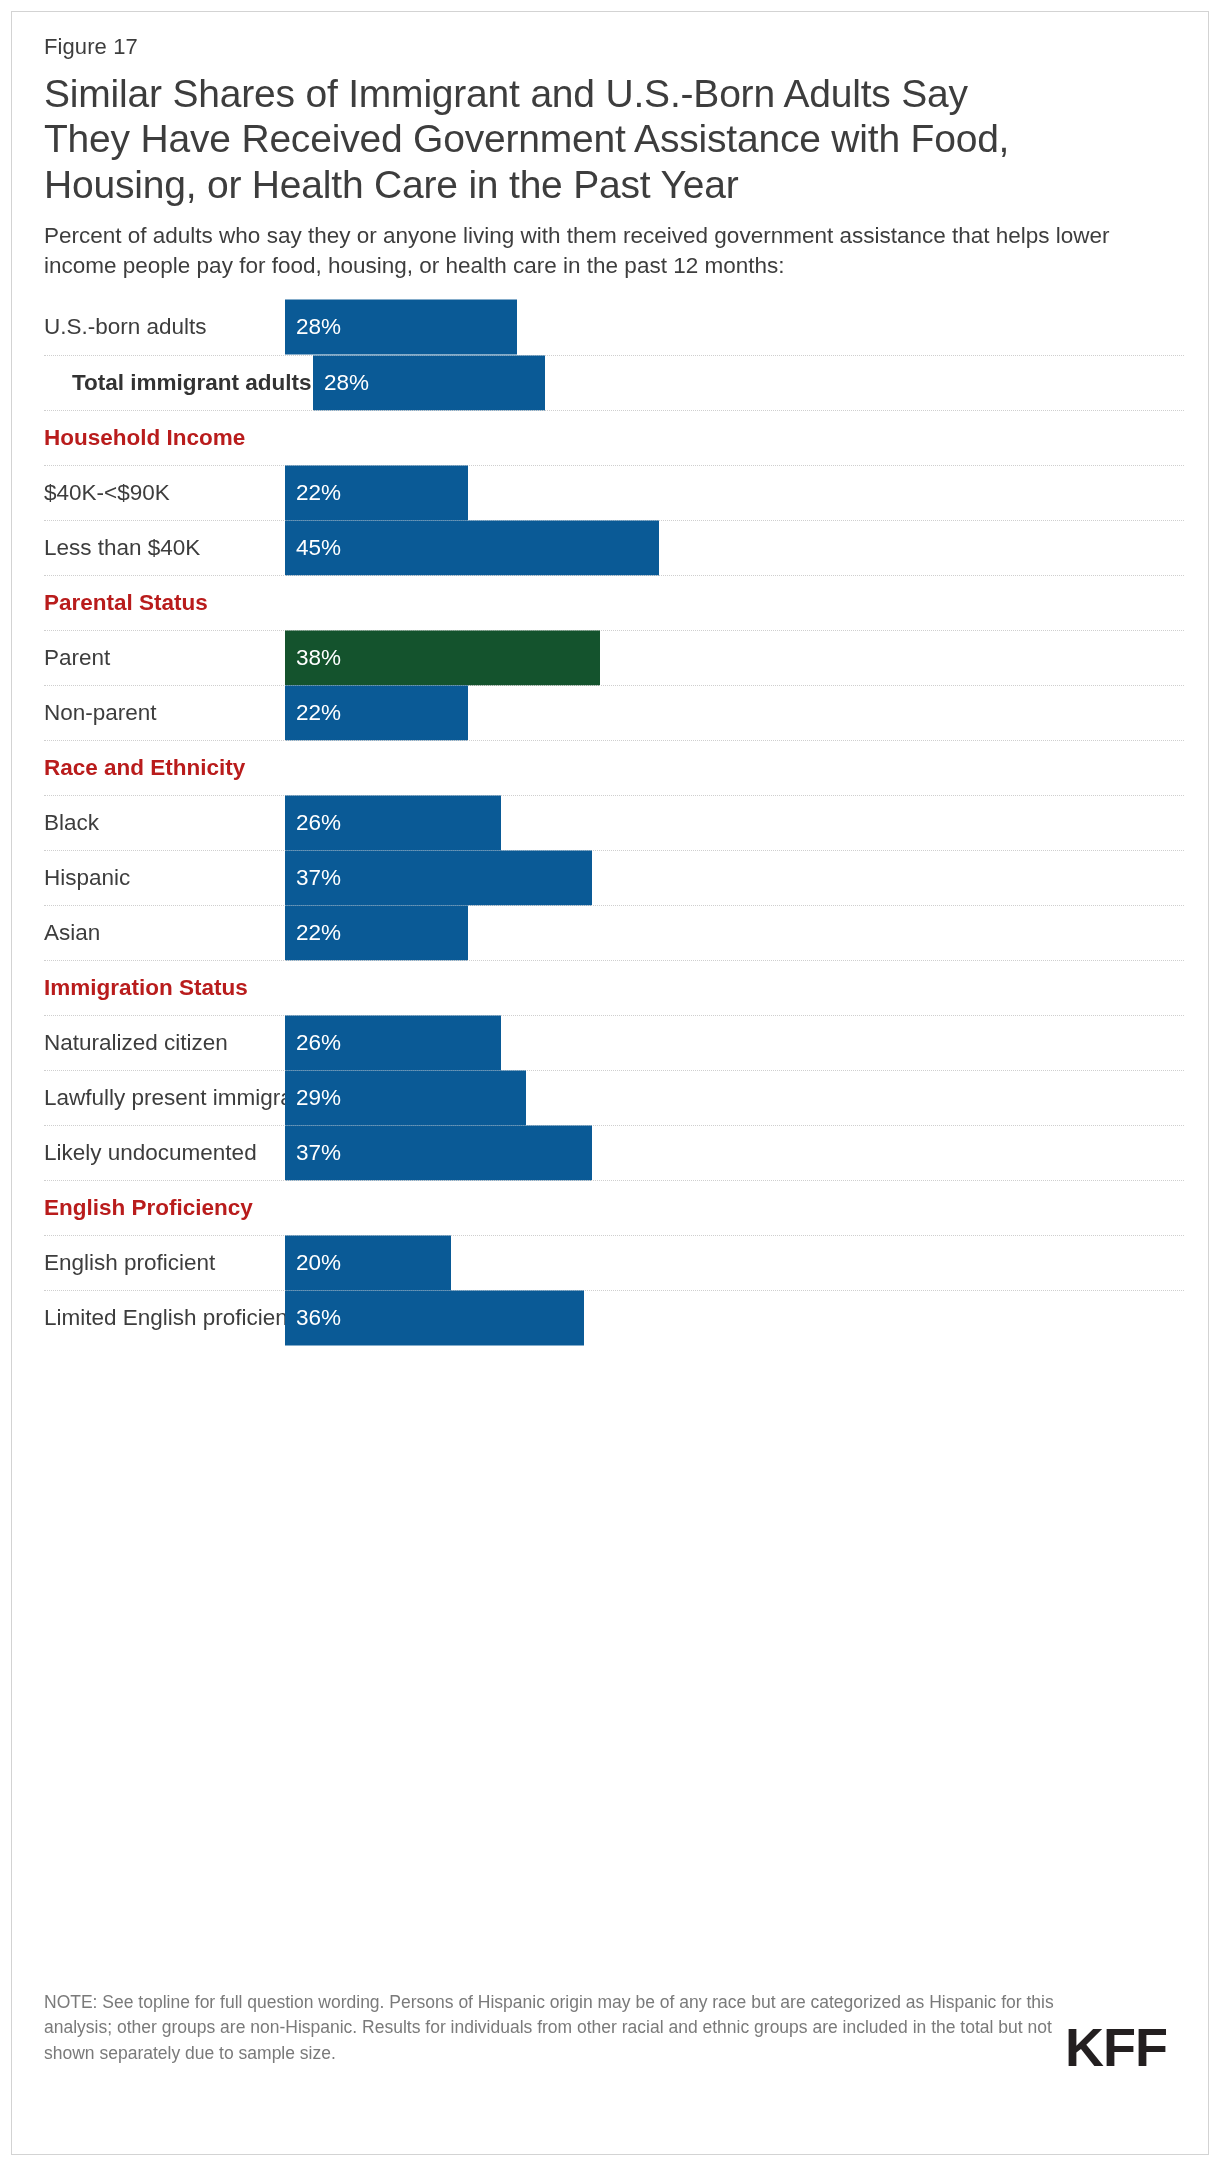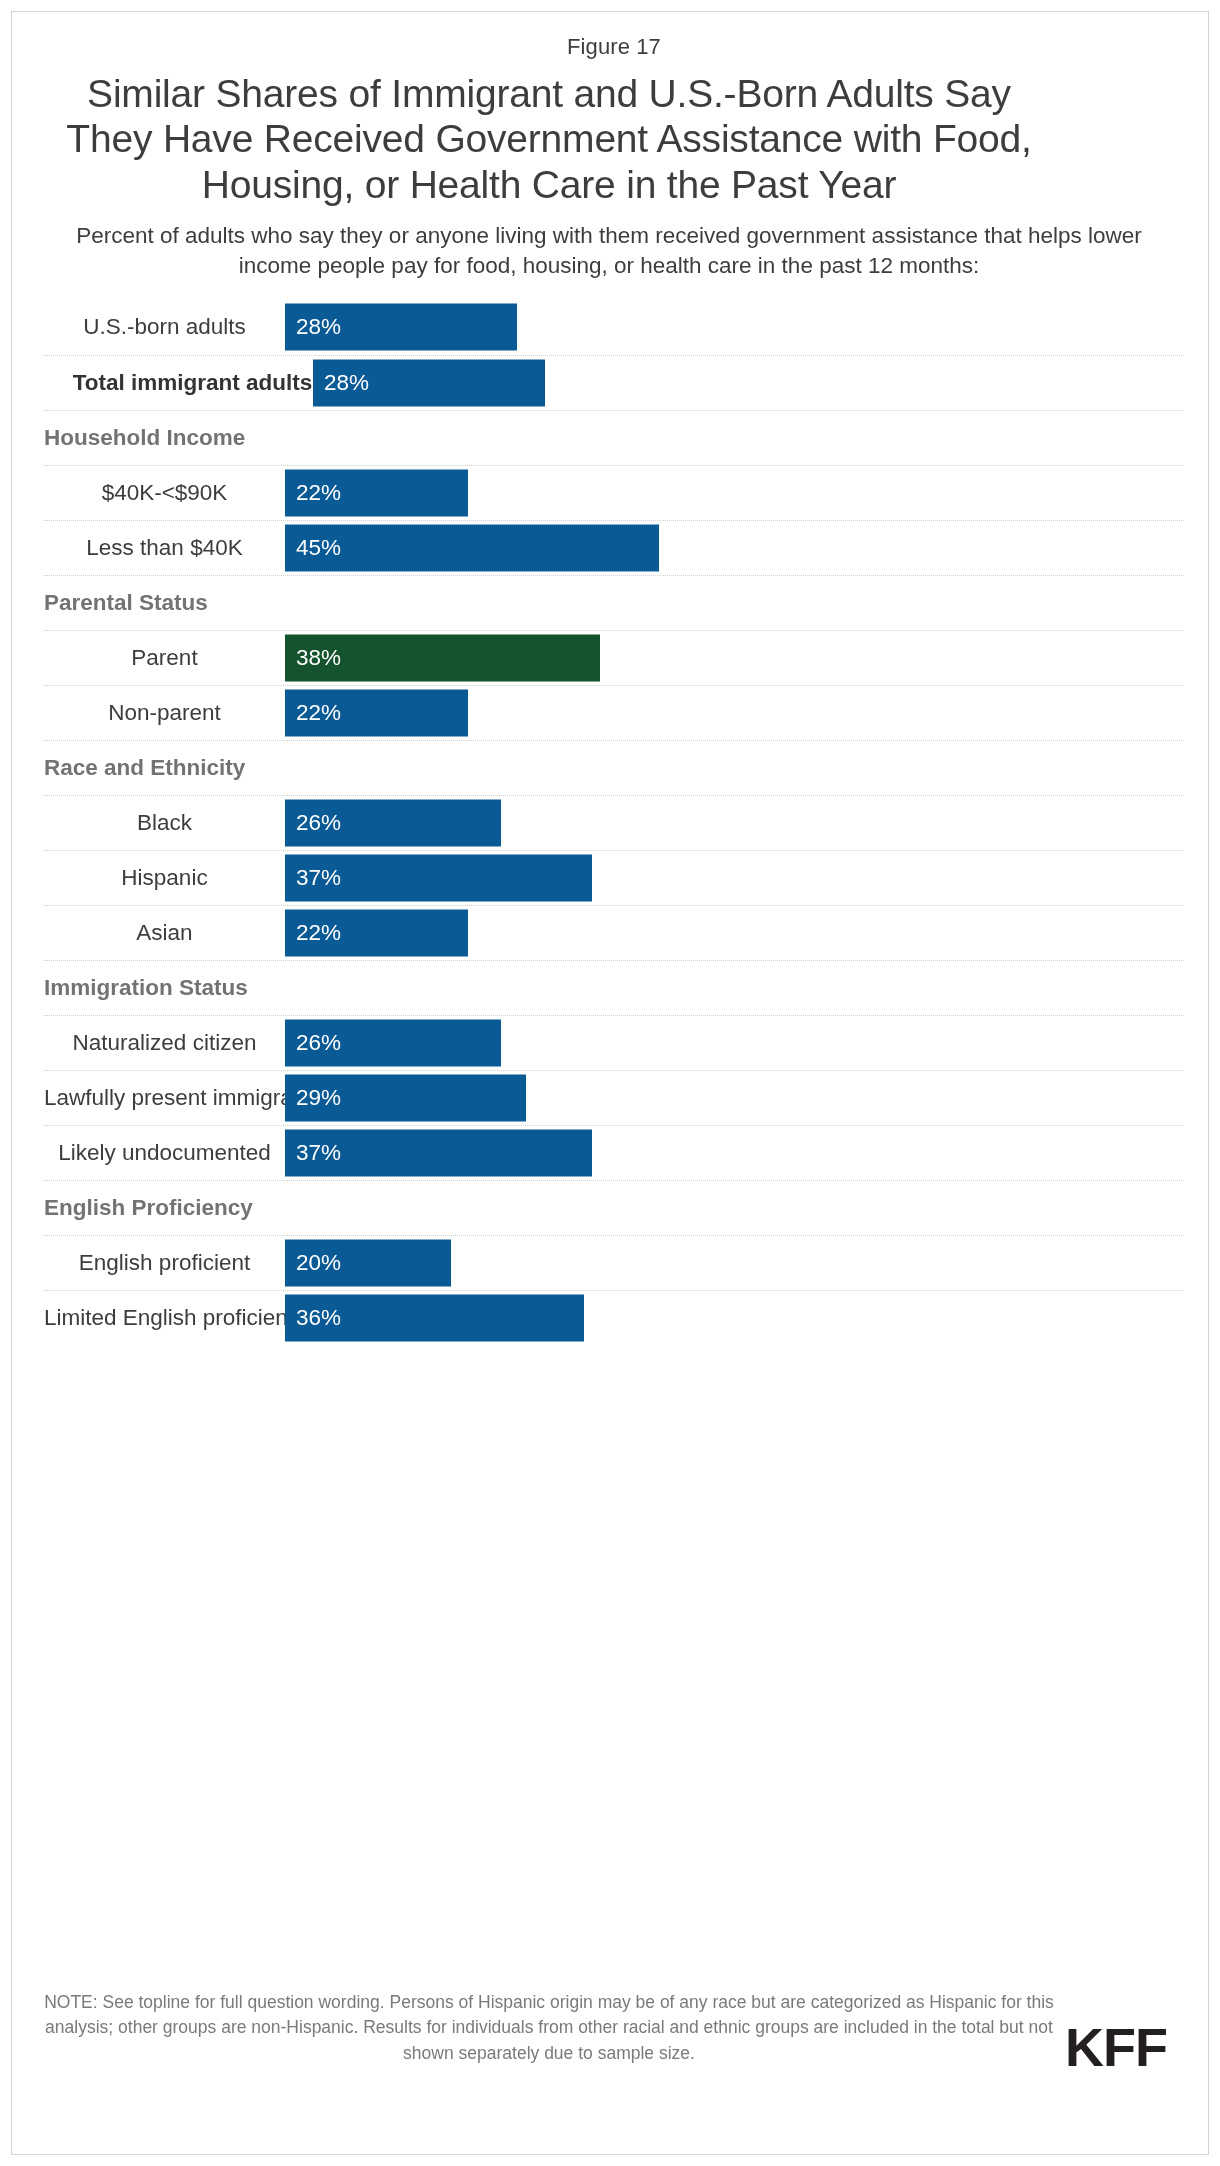--- a/index.html
+++ b/index.html
@@ -9,21 +9,20 @@
     padding: 0;
     background: #ffffff;
     font-family: "Liberation Sans", sans-serif;
   }
   #chart-root {
     position: relative;
     width: 1220px;
     height: 2166px;
     background: #ffffff;
     overflow: hidden;
-    text-align: center;
   }
   .frame {
     position: absolute;
     left: 11px;
     top: 11px;
     width: 1198px;
     height: 2144px;
     border: 1px solid #d3d3d3;
     background: #ffffff;
   }
@@ -77,35 +76,35 @@
     width: 241px;
     flex: 0 0 241px;
     font-size: 22.5px;
     color: #3d3d3d;
     line-height: 1.15;
     white-space: nowrap;
   }
   .row-label.bold { font-weight: bold; color: #333333; margin-left: 28px; }
   .row-label.group-head {
     font-weight: bold;
-    color: #737373;
+    color: #b91c1c;
     width: auto;
     flex: 0 0 auto;
   }
   .bar-wrap {
     position: relative;
     flex: 1 1 auto;
     height: 100%;
   }
   .bar {
     position: absolute;
     left: 0;
     top: 50%;
     transform: translateY(-50%);
-    height: 47px;
+    height: 55px;
     background: #0a5a96;
     display: flex;
     align-items: center;
   }
   .bar-value {
     color: #ffffff;
     font-size: 22.5px;
     padding-left: 11px;
     line-height: 1;
     white-space: nowrap;

